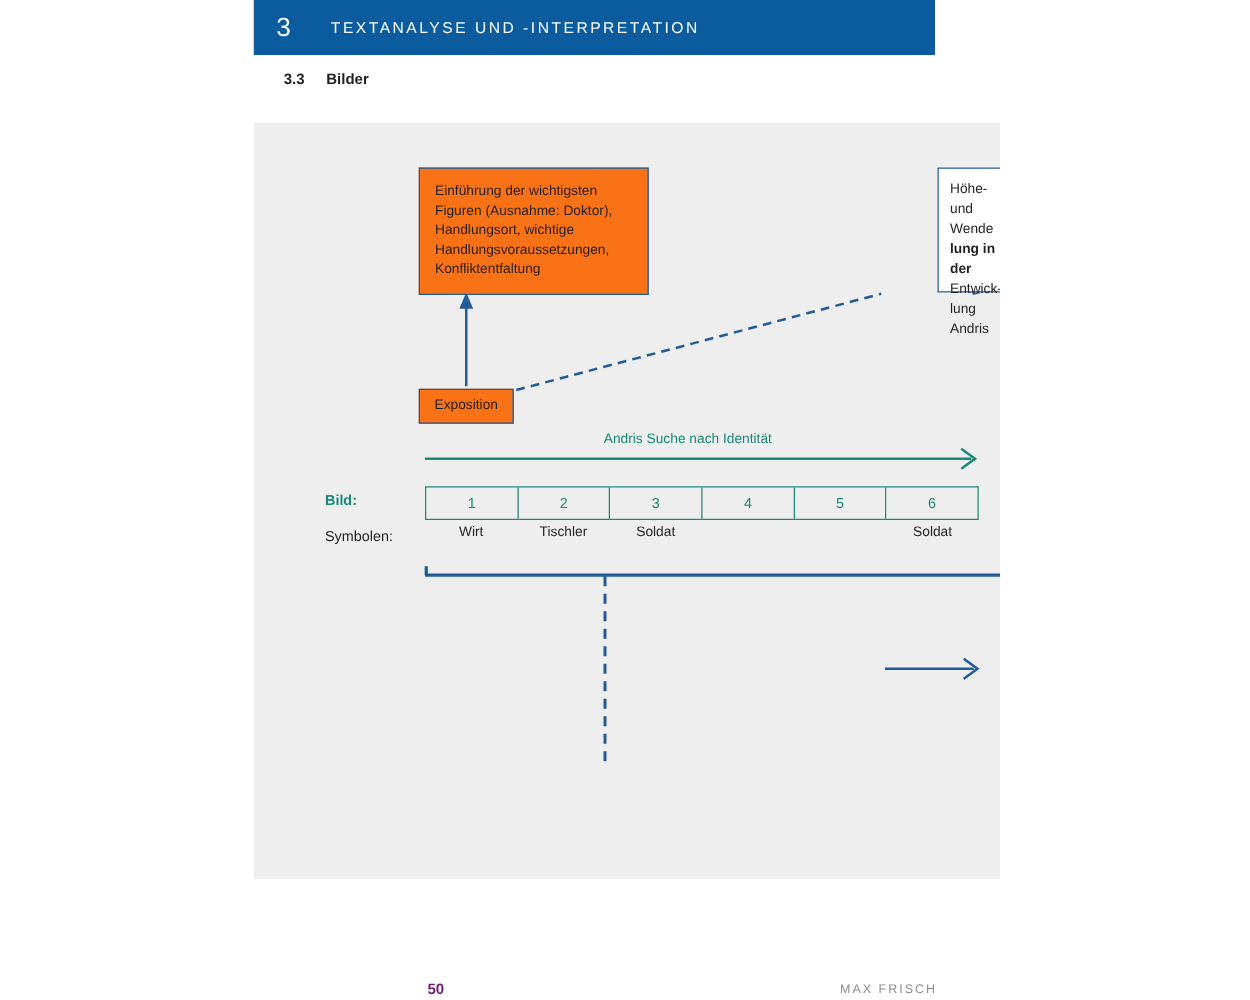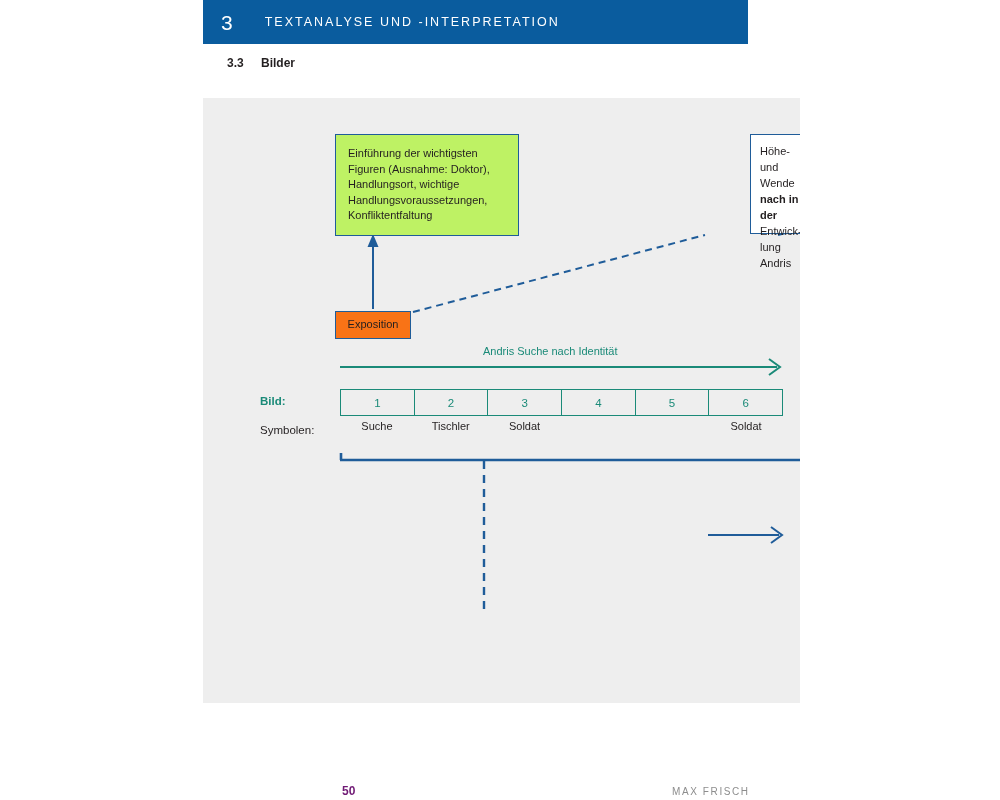--- a/index.html
+++ b/index.html
@@ -86,21 +86,21 @@
     line-height: 1.42;
     color: #231f20;
   }
 
   #box-exposition-text {
     left: 132px;
     top: 36px;
     width: 184px;
     height: 102px;
     border: 1.4px solid #1f5c99;
-    background: #bef264;
+    background: #f97316;
     padding: 11px 12px 0 12px;
   }
 
   #box-hoehepunkt {
     left: 503px;
     top: 36px;
     width: 70px;
     height: 100px;
     border: 1.4px solid #1f5c99;
     background: #ffffff;
@@ -260,21 +260,21 @@
       <line x1="505" y1="437" x2="576" y2="437" stroke="#1f5c99" stroke-width="2"></line>
       <polyline points="568,429 579,437 568,445" fill="none" stroke="#1f5c99" stroke-width="2"></polyline>
     </g>
   </svg>
 
   <div class="dgm-box" id="box-exposition-text">Einführung der wichtigsten Figuren (Ausnahme: Doktor), Handlungsort, wichtige Handlungsvoraussetzungen, Konfliktentfaltung</div>
 
   <div class="dgm-box" id="box-hoehepunkt">
     <span>Höhe- und</span><br>
     <span>Wende</span><br>
-    <span class="bold-part">nach in der</span><br>
+    <span class="bold-part">lung in der</span><br>
     <span>Entwick-</span><br>
     <span>lung Andris</span>
   </div>
 
   <div class="dgm-box" id="box-exposition-label">Exposition</div>
 
   <div id="timeline-label">Andris Suche nach Identität</div>
 
   <div id="bild-label">Bild:</div>
   <div id="aussagen-label">Symbolen:</div>
@@ -282,21 +282,21 @@
   <div id="bild-row">
     <div class="bild-cell">1</div>
     <div class="bild-cell">2</div>
     <div class="bild-cell">3</div>
     <div class="bild-cell">4</div>
     <div class="bild-cell">5</div>
     <div class="bild-cell">6</div>
   </div>
 
   <div id="aussagen-row">
-    <div class="aussage-cell">Suche</div>
+    <div class="aussage-cell">Wirt</div>
     <div class="aussage-cell">Tischler</div>
     <div class="aussage-cell">Soldat</div>
     <div class="aussage-cell"></div>
     <div class="aussage-cell"></div>
     <div class="aussage-cell">Soldat</div>
   </div>
 
 
 </div>
 

